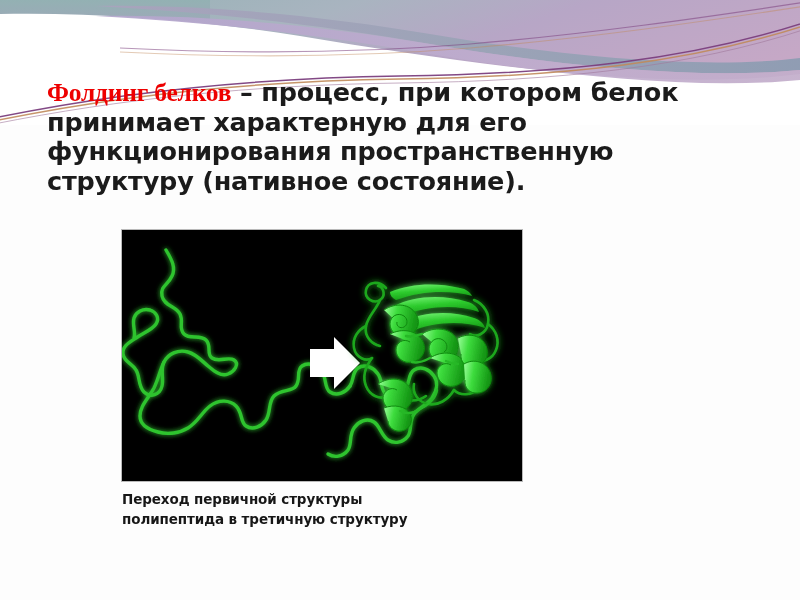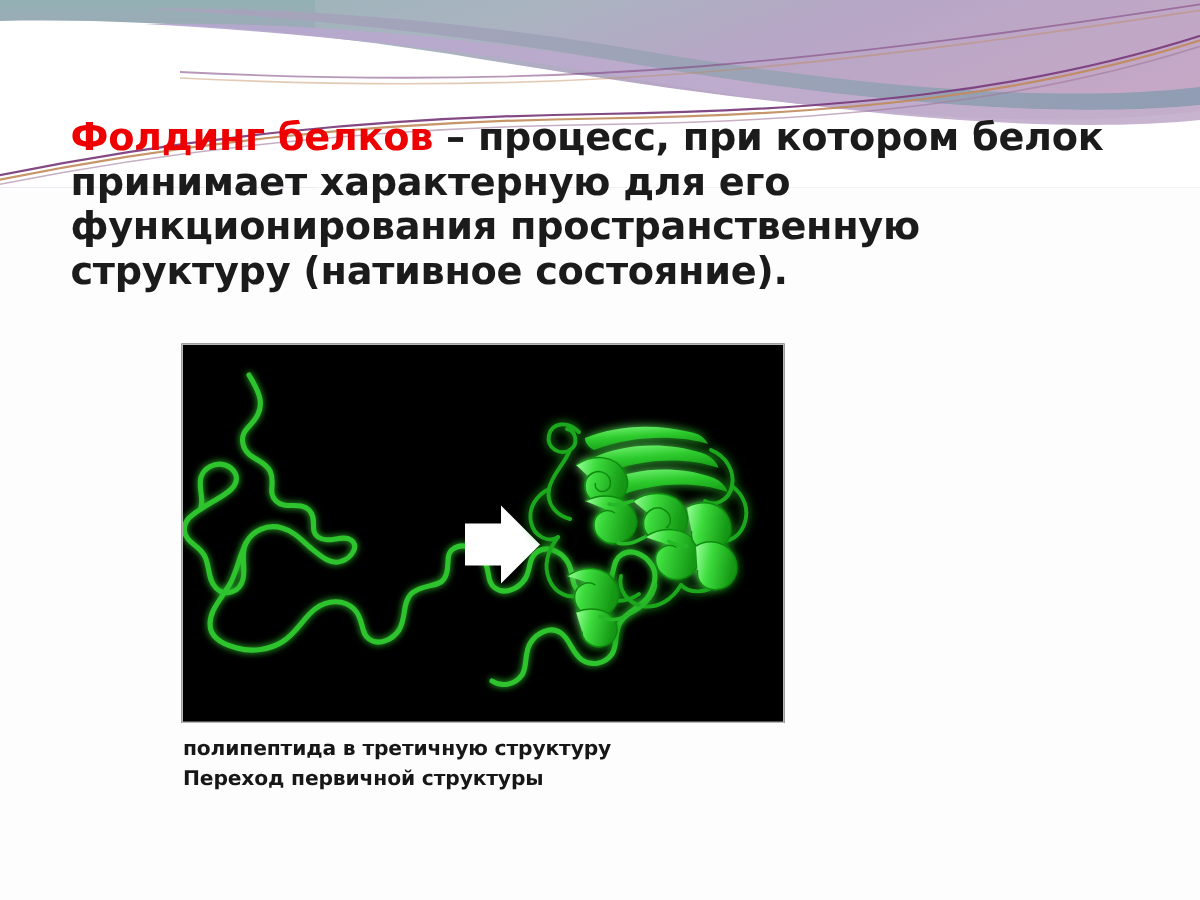--- a/index.html
+++ b/index.html
@@ -47,20 +47,21 @@
     font-family: "DejaVu Sans", sans-serif;
     font-weight: bold;
     font-size: 25.5px;
     line-height: 29.5px;
     color: #1b1b1b;
     letter-spacing: -0.2px;
   }
   #term-highlight {
     color: #ee0000;
     font-weight: bold;
+    font-family: Liberation Serif, serif;
   }
 
   
   #figure-frame {
     position: absolute;
     left: 121px;
     top: 229px;
     width: 402px;
     height: 253px;
     background: #000000;
@@ -304,17 +305,17 @@
           <path d="M290,132 C298,134 304,130 308,128"></path>
           <path d="M324,131 C330,134 336,134 336,134"></path>
           <path d="M278,181 C284,184 290,184 296,180"></path>
           <path d="M296,180 C306,176 314,168 315,160"></path>
         </g>
       </g>
     </svg>
   </div>
 
   <div id="figure-caption">
+    <span class="caption-line">Переход первичной структуры</span>
     <span class="caption-line">полипептида в третичную структуру</span>
-    <span class="caption-line">Переход первичной структуры</span>
   </div>
 
 </div>
 
 </body></html>

